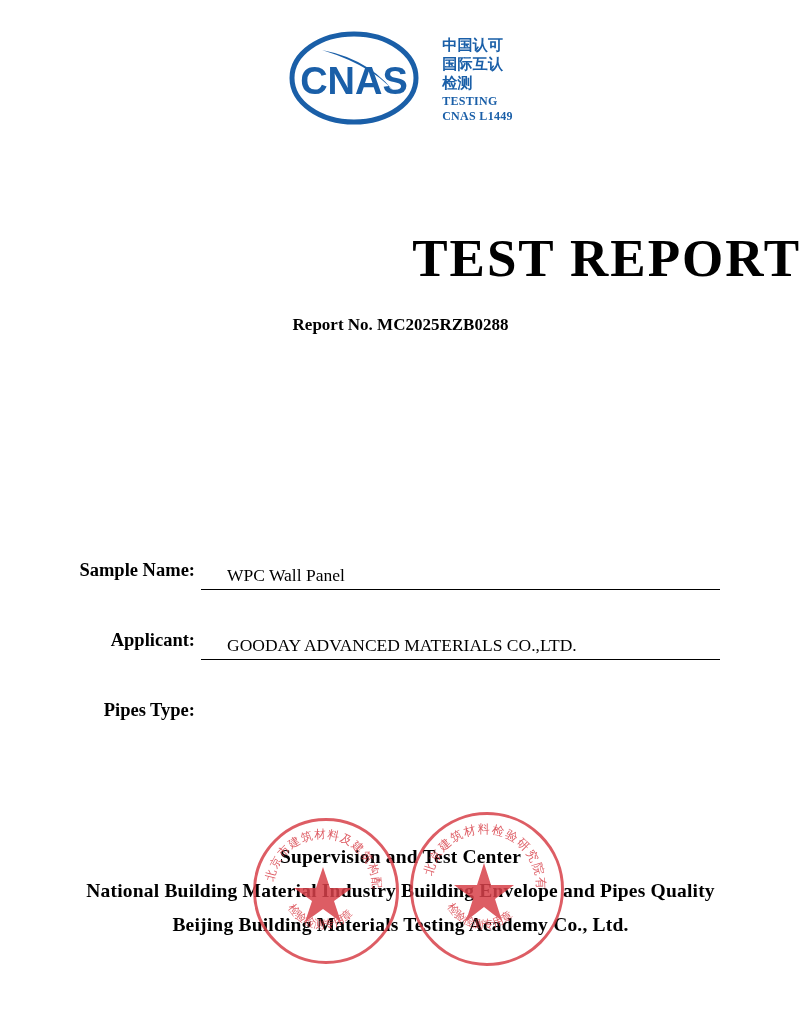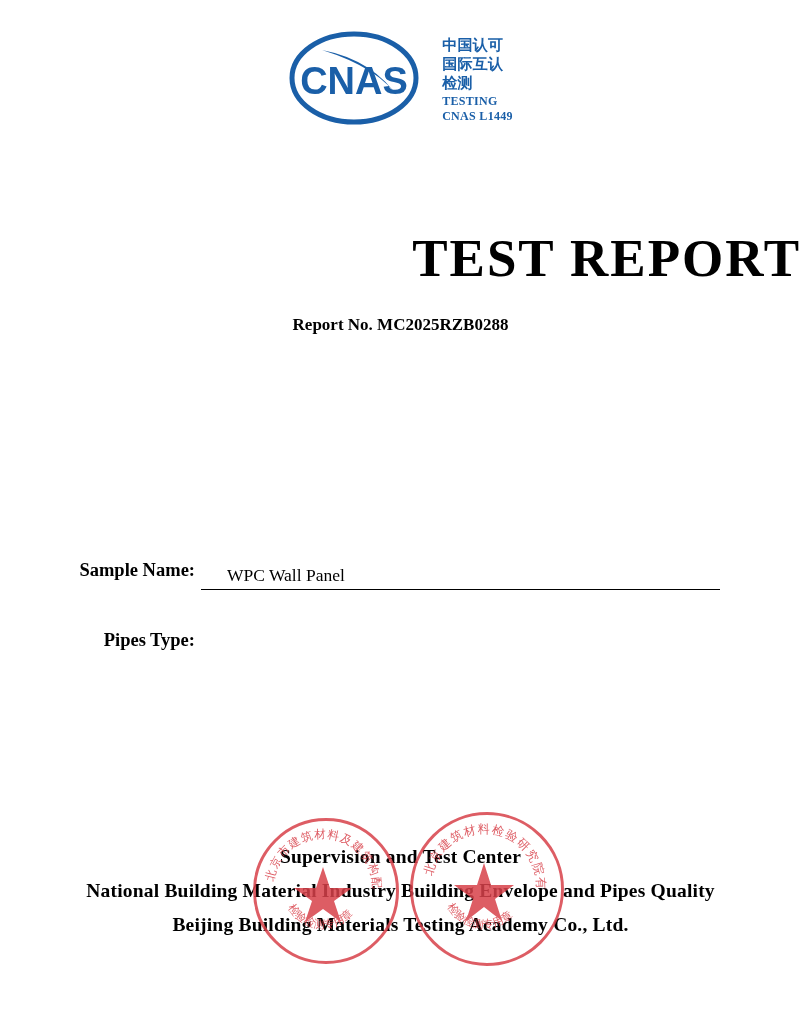--- a/index.html
+++ b/index.html
@@ -187,20 +187,26 @@
 
 <div class="fields">
 
   <div class="field-row">
     <div class="field-label">Sample Name:</div>
     <div class="field-value-wrap">
       <span class="field-value">WPC Wall Panel</span>
     </div>
   </div>
 
+  <div class="field-row">
+    <div class="field-label">Applicant:</div>
+    <div class="field-value-wrap">
+      <span class="field-value">GOODAY ADVANCED MATERIALS CO.,LTD.</span>
+    </div>
+  </div>
 
   <div class="field-row">
     <div class="field-label">Pipes Type:</div>
   </div>
 
 </div>
 
 <div class="footer">
   <span class="line">Supervision and Test Center</span>
   <span class="line">National Building Material Industry Building Envelope and Pipes Quality</span>

